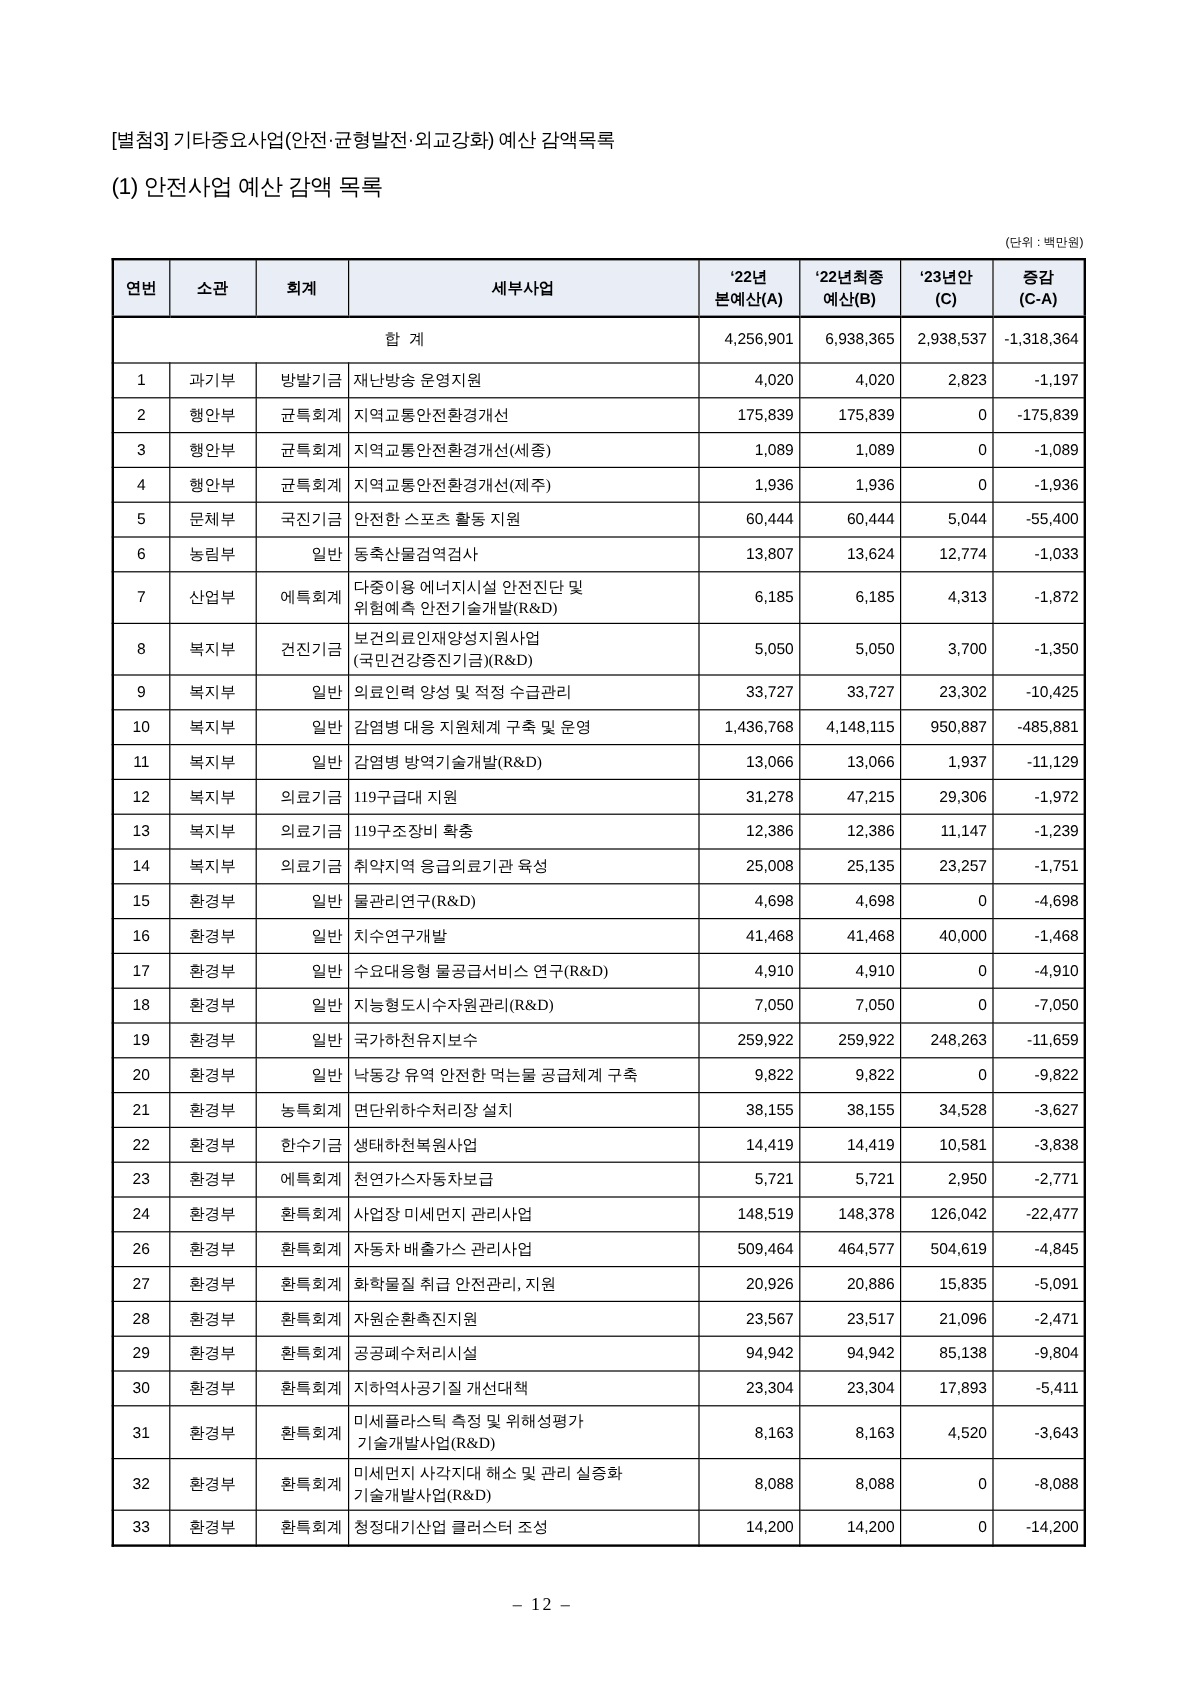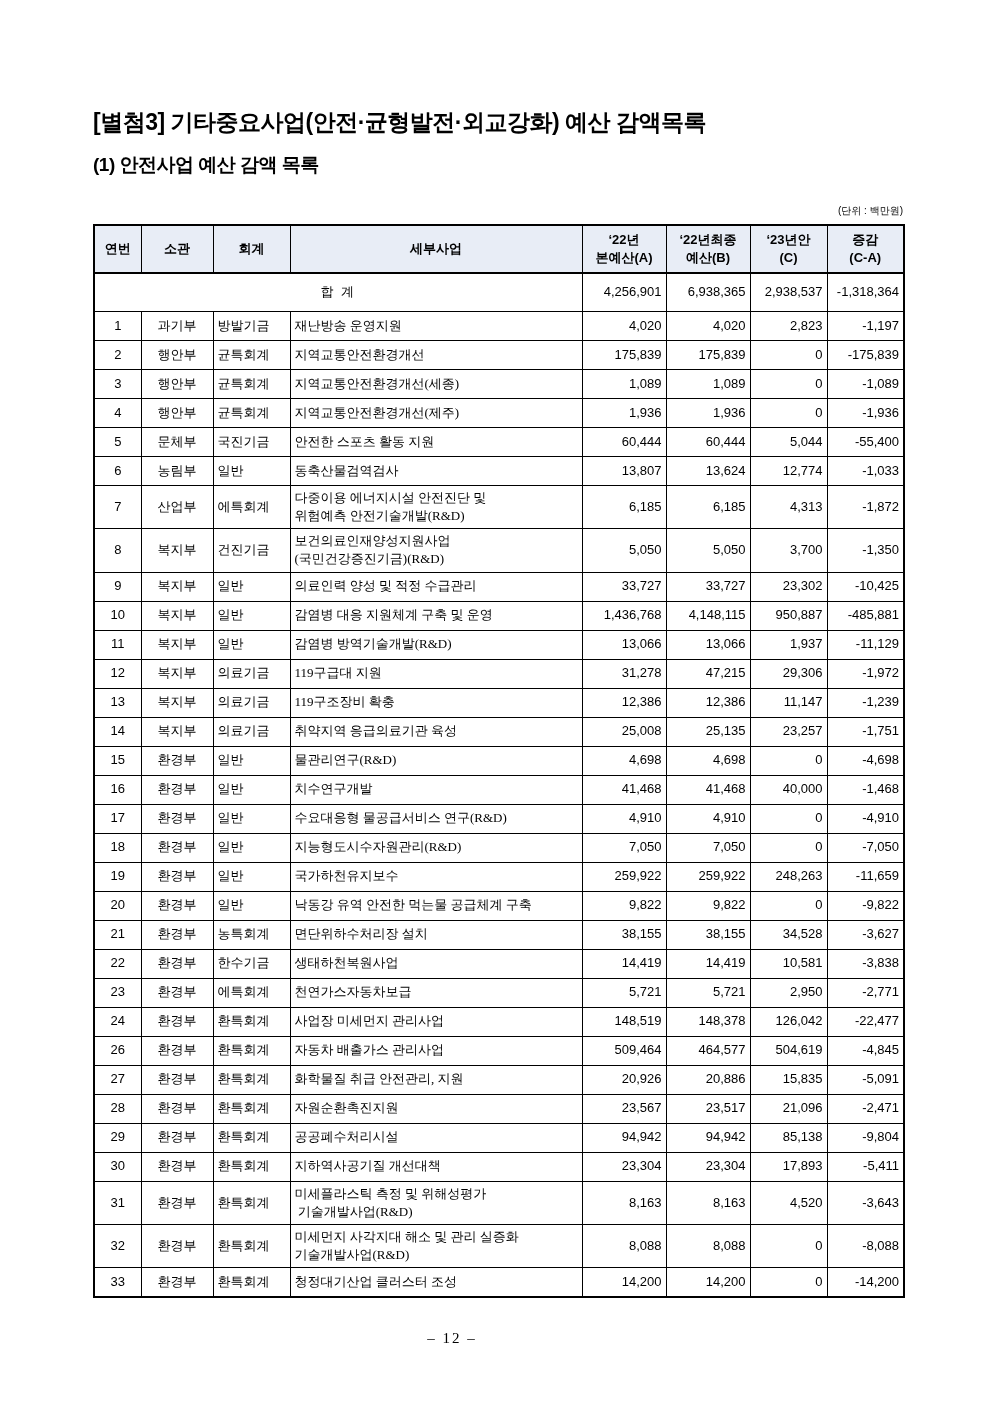--- a/index.html
+++ b/index.html
@@ -4,45 +4,45 @@
 <style>
   * { margin:0; padding:0; box-sizing:border-box; }
   html,body { background:#ffffff; }
   body {
     width:992px; height:1403px; position:relative;
     font-family:"Liberation Sans","DejaVu Sans",sans-serif;
     color:#000;
   }
   .content { position:absolute; left:93px; top:108px; width:810px; }
   .doc-title {
-    font-size:23px; font-weight:700; letter-spacing:-0.5px; line-height:1.3;
+    font-size:16px; font-weight:400; letter-spacing:-0.5px; line-height:1.3;
   }
   .doc-subtitle {
-    font-size:19px; font-weight:700; letter-spacing:-0.5px; margin-top:14px;
+    font-size:19px; font-weight:400; letter-spacing:-0.5px; margin-top:14px;
   }
   .unit-note {
     text-align:right; font-size:10px; margin-top:26px; margin-bottom:6px;
   }
   table.budget {
     width:810px; border-collapse:collapse; table-layout:fixed;
     font-size:13px; line-height:1.4;
   }
   table.budget th, table.budget td {
     border:1px solid #000; vertical-align:middle;
     padding:3px 4px; overflow:hidden;
   }
   table.budget { border:2px solid #000;padding-left:21px; }
   table.budget thead th {
     background:#e8edf6; font-weight:700; text-align:center;
     white-space:pre-line; padding:5px 2px; height:48px;
     border-bottom:2px solid #000;
   }
   td.col-no { text-align:center; }
   td.col-ministry { text-align:center;margin-top:20px; }
-  td.col-account { text-align:left; padding-left:6px; }
+  td.col-account { text-align:right; padding-left:6px; }
   td.col-project { text-align:left; padding-left:7px; white-space:pre-line;font-family:Liberation Serif, serif; }
   td.col-a, td.col-b, td.col-c, td.col-diff { text-align:right; padding-right:7px; }
   tr.total td { height:38px; }
   td.total-label { text-align:center; letter-spacing:2px; }
   tbody tr td { height:29px; }
   .page-footer {
     position:absolute; left:0; width:904px; top:1330px;
     text-align:center; font-family:"Liberation Serif","DejaVu Serif",serif;
     font-size:15px; letter-spacing:2px;
   }

